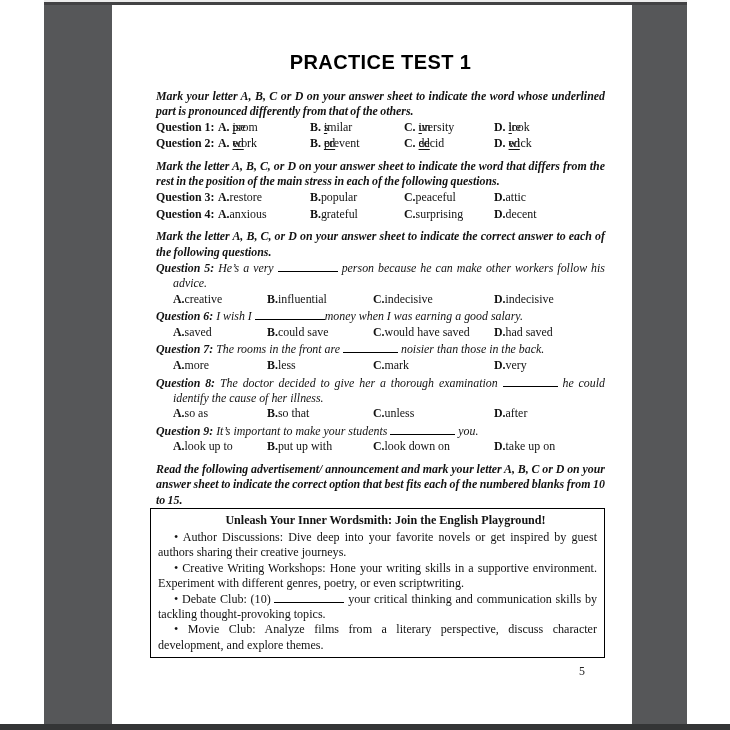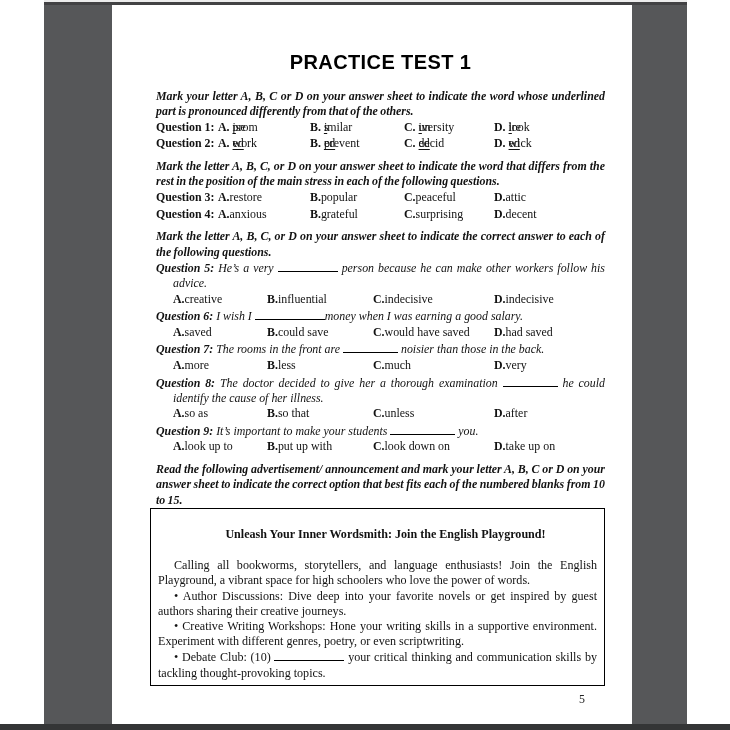--- a/index.html
+++ b/index.html
@@ -22,21 +22,21 @@
   .qrow .oL{left:0;}
   .q12 .oA{left:62px;} .q12 .oB{left:154px;} .q12 .oC{left:248px;} .q12 .oD{left:338px;}
   .optrow .oA{left:17px;} .optrow .oB{left:111px;} .optrow .oC{left:217px;} .optrow .oD{left:338px;}
   .q{margin:0;text-align:justify;padding-left:17px;text-indent:-17px;font-style:italic;}
   b{font-weight:bold;}
   u{text-decoration:underline;text-underline-offset:2px;}
   .blank{display:inline-block;border-bottom:1px solid #000;height:11px;vertical-align:baseline;}
   .w55{width:55px;}.w60{width:60px;}.w65{width:65px;}.w70{width:70px;}
   .box{border:1.5px solid #000;box-sizing:border-box;width:455px;margin-left:-6px;
        padding:2px 7px 4px 7px;line-height:15.2px;font-size:12.1px;}
-  .box .bh{font-weight:bold;text-align:center;margin:16px;}
+  .box .bh{font-weight:bold;text-align:center;margin:2px;}
   .box p{margin:0;text-indent:16px;text-align:justify;}
   .pagenum{text-align:right;padding-right:20px;margin-top:6px;color:#222;}
 </style>
 </head>
 <body>
 
 <div class="viewport">
   <div class="top-strip"></div>
   <div class="top-line"></div>
   <div class="band band-left"></div>
@@ -98,21 +98,21 @@
         <span class="oA"><b>A.</b> <span>saved</span></span>
         <span class="oB"><b>B.</b> <span>could save</span></span>
         <span class="oC"><b>C.</b> <span>would have saved</span></span>
         <span class="oD"><b>D.</b> <span>had saved</span></span>
       </div>
 
     <p class="q"><b>Question 7:</b><span> The rooms in the front are </span><span class="blank w55"></span><span> noisier than those in the back.</span></p>
     <div class="qrow optrow">
         <span class="oA"><b>A.</b> <span>more</span></span>
         <span class="oB"><b>B.</b> <span>less</span></span>
-        <span class="oC"><b>C.</b> <span>much</span></span>
+        <span class="oC"><b>C.</b> <span>mark</span></span>
         <span class="oD"><b>D.</b> <span>very</span></span>
       </div>
 
     <p class="q"><b>Question 8:</b><span> The doctor decided to give her a thorough examination </span><span class="blank w55"></span><span> he could identify the cause of her illness.</span></p>
     <div class="qrow optrow">
         <span class="oA"><b>A.</b> <span>so as</span></span>
         <span class="oB"><b>B.</b> <span>so that</span></span>
         <span class="oC"><b>C.</b> <span>unless</span></span>
         <span class="oD"><b>D.</b> <span>after</span></span>
       </div>
@@ -122,22 +122,22 @@
         <span class="oA"><b>A.</b> <span>look up to</span></span>
         <span class="oB"><b>B.</b> <span>put up with</span></span>
         <span class="oC"><b>C.</b> <span>look down on</span></span>
         <span class="oD"><b>D.</b> <span>take up on</span></span>
       </div>
 
     <p class="inst">Read the following advertisement/ announcement and mark your letter A, B, C or D on your answer sheet to indicate the correct option that best fits each of the numbered blanks from 10 to 15.</p>
 
     <div class="box">
       <p class="bh">Unleash Your Inner Wordsmith: Join the English Playground!</p>
-      <p>Calling all bookworms, storytellers, and language enthusiasts! Join the English Playground, a vibrant space for high schoolers who love the power of words.</p>
       <p>• Author Discussions: Dive deep into your favorite novels or get inspired by guest authors sharing their creative journeys.</p>
       <p>• Creative Writing Workshops: Hone your writing skills in a supportive environment. Experiment with different genres, poetry, or even scriptwriting.</p>
       <p><span>• Debate Club: (10) </span><span class="blank w70"></span><span> your critical thinking and communication skills by tackling thought-provoking topics.</span></p>
+      <p>• Movie Club: Analyze films from a literary perspective, discuss character development, and explore themes.</p>
     </div>
 
     <div class="pagenum">5</div>
 
   </div>
 </div>
 
 </body></html>

